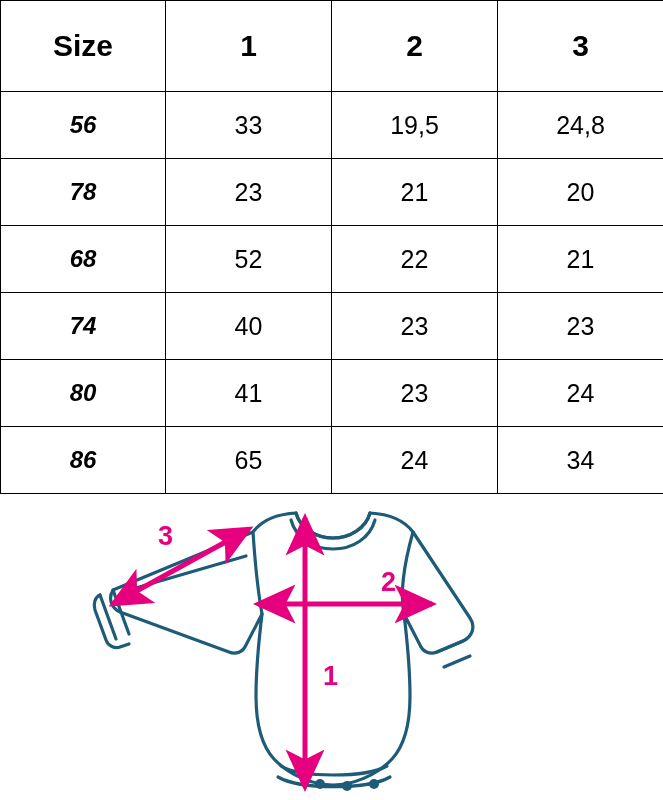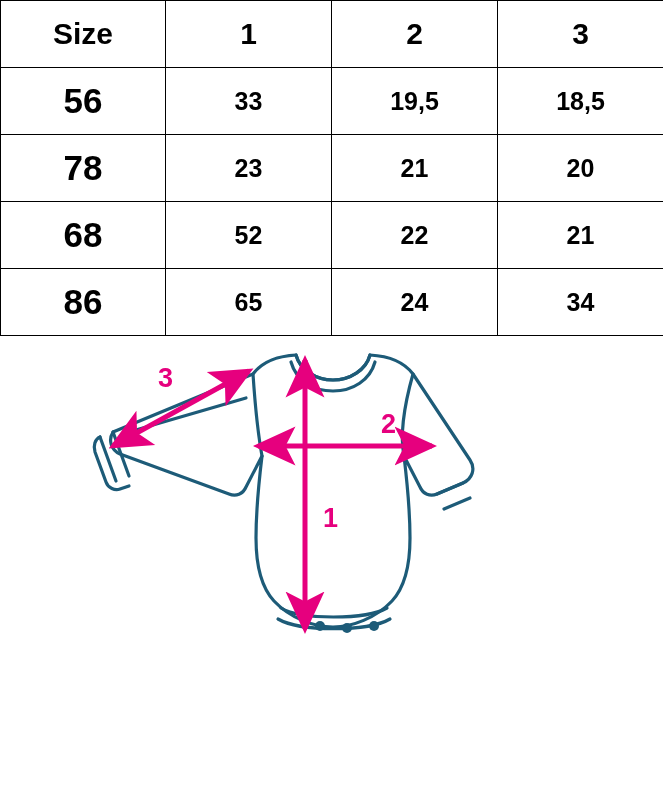--- a/index.html
+++ b/index.html
@@ -22,42 +22,43 @@
   
   .size-table {
     border-collapse: collapse;
     width: 663px;
     table-layout: fixed;
   }
   .size-table td, .size-table th {
     border: 1px solid #000000;
     text-align: center;
     vertical-align: middle;
-    padding: 0;
+    padding: 12px;
   }
   .size-table col.c0 { width: 165px; }
   .size-table col.c1 { width: 166px; }
   .size-table col.c2 { width: 166px; }
   .size-table col.c3 { width: 166px; }
 
   .size-table thead th {
     height: 66px;
     font-size: 30px;
     font-weight: bold;
   }
   .size-table tbody tr {
     height: 67px;
   }
   .size-table tbody td.rowhead {
-    font-size: 35px;
+    font-size: 24px;
     font-weight: bold;
+    font-style: italic;
   }
   .size-table tbody td.val {
     font-size: 25px;
-    font-weight: bold;
+    font-weight: normal;
   }
   
   .illustration {
     position: relative;
     width: 663px;
     height: 330px;
   }
   .illustration svg {
     display: block;
   }
@@ -80,33 +81,45 @@
         <th>1</th>
         <th>2</th>
         <th>3</th>
       </tr>
     </thead>
     <tbody>
       <tr>
         <td class="rowhead">56</td>
         <td class="val">33</td>
         <td class="val">19,5</td>
-        <td class="val">18,5</td>
+        <td class="val">24,8</td>
       </tr>
       <tr>
         <td class="rowhead">78</td>
         <td class="val">23</td>
         <td class="val">21</td>
         <td class="val">20</td>
       </tr>
       <tr>
         <td class="rowhead">68</td>
         <td class="val">52</td>
         <td class="val">22</td>
         <td class="val">21</td>
+      </tr>
+      <tr>
+        <td class="rowhead">74</td>
+        <td class="val">40</td>
+        <td class="val">23</td>
+        <td class="val">23</td>
+      </tr>
+      <tr>
+        <td class="rowhead">80</td>
+        <td class="val">41</td>
+        <td class="val">23</td>
+        <td class="val">24</td>
       </tr>
       <tr>
         <td class="rowhead">86</td>
         <td class="val">65</td>
         <td class="val">24</td>
         <td class="val">34</td>
       </tr>
     </tbody>
   </table>
 

